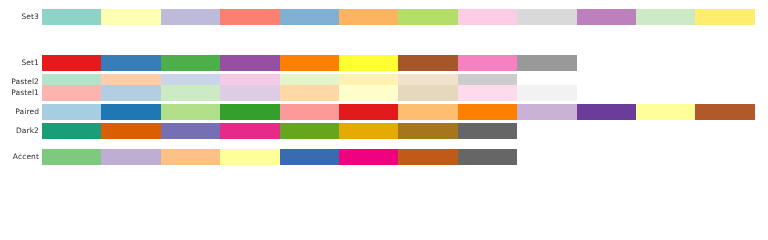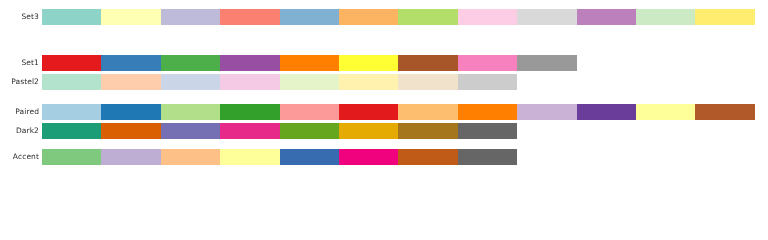--- a/index.html
+++ b/index.html
@@ -93,20 +93,34 @@
         <div class="cmap-swatch" title="Pastel2 1: #b3e2cd" style="background: rgb(179, 226, 205); width: 59.4px; flex-basis: 59.4px; height: 16px;"></div>
         <div class="cmap-swatch" title="Pastel2 2: #fdcdac" style="background: rgb(253, 205, 172); width: 59.4px; flex-basis: 59.4px; height: 16px;"></div>
         <div class="cmap-swatch" title="Pastel2 3: #cbd5e8" style="background: rgb(203, 213, 232); width: 59.4px; flex-basis: 59.4px; height: 16px;"></div>
         <div class="cmap-swatch" title="Pastel2 4: #f4cae4" style="background: rgb(244, 202, 228); width: 59.4px; flex-basis: 59.4px; height: 16px;"></div>
         <div class="cmap-swatch" title="Pastel2 5: #e6f5c9" style="background: rgb(230, 245, 201); width: 59.4px; flex-basis: 59.4px; height: 16px;"></div>
         <div class="cmap-swatch" title="Pastel2 6: #fff2ae" style="background: rgb(255, 242, 174); width: 59.4px; flex-basis: 59.4px; height: 16px;"></div>
         <div class="cmap-swatch" title="Pastel2 7: #f1e2cc" style="background: rgb(241, 226, 204); width: 59.4px; flex-basis: 59.4px; height: 16px;"></div>
         <div class="cmap-swatch" title="Pastel2 8: #cccccc" style="background: rgb(204, 204, 204); width: 59.4px; flex-basis: 59.4px; height: 16px;"></div>
       </div>
     </div>
+    <div class="cmap-row" style="top: 85px; height: 16px;">
+      <div class="cmap-label" style="width: 42px; flex-basis: 42px; color: rgb(43, 43, 43);">Pastel1</div>
+      <div class="cmap-strip" style="height: 16px;">
+        <div class="cmap-swatch" title="Pastel1 1: #fbb4ae" style="background: rgb(251, 180, 174); width: 59.4px; flex-basis: 59.4px; height: 16px;"></div>
+        <div class="cmap-swatch" title="Pastel1 2: #b3cde3" style="background: rgb(179, 205, 227); width: 59.4px; flex-basis: 59.4px; height: 16px;"></div>
+        <div class="cmap-swatch" title="Pastel1 3: #ccebc5" style="background: rgb(204, 235, 197); width: 59.4px; flex-basis: 59.4px; height: 16px;"></div>
+        <div class="cmap-swatch" title="Pastel1 4: #decbe4" style="background: rgb(222, 203, 228); width: 59.4px; flex-basis: 59.4px; height: 16px;"></div>
+        <div class="cmap-swatch" title="Pastel1 5: #fed9a6" style="background: rgb(254, 217, 166); width: 59.4px; flex-basis: 59.4px; height: 16px;"></div>
+        <div class="cmap-swatch" title="Pastel1 6: #ffffcc" style="background: rgb(255, 255, 204); width: 59.4px; flex-basis: 59.4px; height: 16px;"></div>
+        <div class="cmap-swatch" title="Pastel1 7: #e5d8bd" style="background: rgb(229, 216, 189); width: 59.4px; flex-basis: 59.4px; height: 16px;"></div>
+        <div class="cmap-swatch" title="Pastel1 8: #fddaec" style="background: rgb(253, 218, 236); width: 59.4px; flex-basis: 59.4px; height: 16px;"></div>
+        <div class="cmap-swatch" title="Pastel1 9: #f2f2f2" style="background: rgb(242, 242, 242); width: 59.4px; flex-basis: 59.4px; height: 16px;"></div>
+      </div>
+    </div>
     <div class="cmap-row" style="top: 104px; height: 16px;">
       <div class="cmap-label" style="width: 42px; flex-basis: 42px; color: rgb(43, 43, 43);">Paired</div>
       <div class="cmap-strip" style="height: 16px;">
         <div class="cmap-swatch" title="Paired 1: #a6cee3" style="background: rgb(166, 206, 227); width: 59.4px; flex-basis: 59.4px; height: 16px;"></div>
         <div class="cmap-swatch" title="Paired 2: #1f78b4" style="background: rgb(31, 120, 180); width: 59.4px; flex-basis: 59.4px; height: 16px;"></div>
         <div class="cmap-swatch" title="Paired 3: #b2df8a" style="background: rgb(178, 223, 138); width: 59.4px; flex-basis: 59.4px; height: 16px;"></div>
         <div class="cmap-swatch" title="Paired 4: #33a02c" style="background: rgb(51, 160, 44); width: 59.4px; flex-basis: 59.4px; height: 16px;"></div>
         <div class="cmap-swatch" title="Paired 5: #fb9a99" style="background: rgb(251, 154, 153); width: 59.4px; flex-basis: 59.4px; height: 16px;"></div>
         <div class="cmap-swatch" title="Paired 6: #e31a1c" style="background: rgb(227, 26, 28); width: 59.4px; flex-basis: 59.4px; height: 16px;"></div>
         <div class="cmap-swatch" title="Paired 7: #fdbf6f" style="background: rgb(253, 191, 111); width: 59.4px; flex-basis: 59.4px; height: 16px;"></div>

